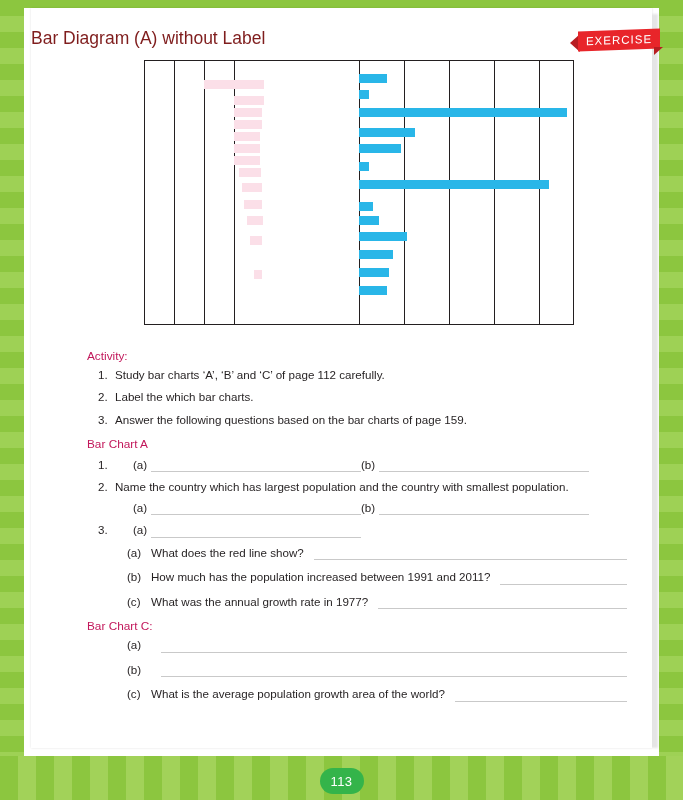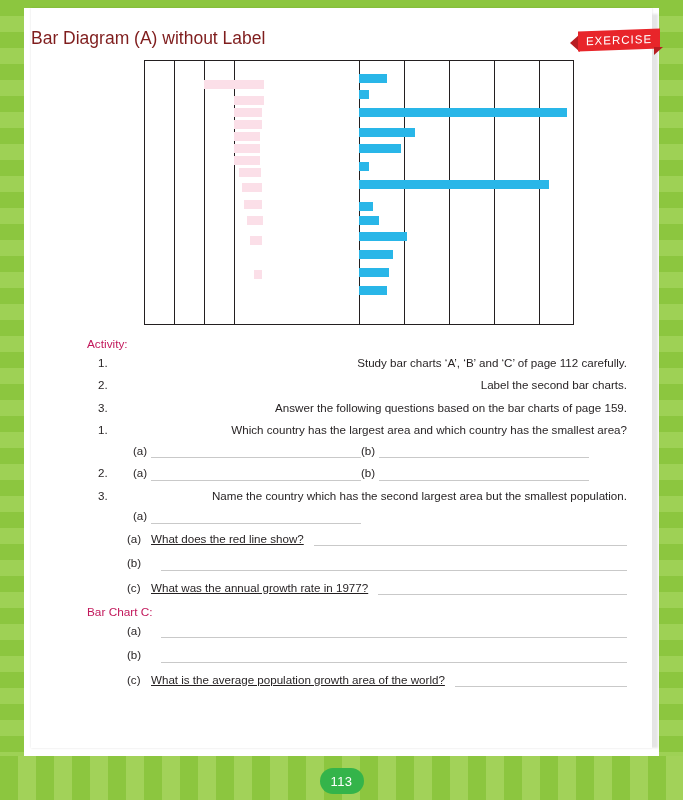--- a/index.html
+++ b/index.html
@@ -190,33 +190,32 @@
     left: 56px;
     top: 325px;
     width: 540px;
     font-size: 11.6px;
     color: #231f20;
     line-height: 1.25;
   }
   .section-head {
     color: #c2185b;
     font-size: 11.8px;
-    margin: 4px 0 4px 0;
+    margin: 16px 0 4px 0;
     font-family: "Liberation Sans", sans-serif;
   }
   .section-head.tight { margin-top: 10px; }
   ol.qlist {
     margin: 0 0 0 2px;
     padding: 0 0 0 22px;
     list-style: decimal;
   }
   ol.qlist > li {
     margin-bottom: 8px;
     padding-left: 4px;
-    text-align: right;
   }
   .subitems {
     display: flex;
     margin-top: 6px;
     margin-left: 18px;
   }
   .subitem {
     display: flex;
     align-items: flex-end;
     width: 228px;
@@ -232,21 +231,20 @@
     margin-bottom: 10px;
     display: flex;
     align-items: flex-end;
   }
   .lettered .ltr {
     width: 24px;
     flex: 0 0 24px;
   }
   .lettered .qtext {
     flex: 0 0 auto;
-    text-decoration: underline;
   }
   .lettered .tail-rule {
     flex: 1;
     border-bottom: 1px solid #c9c9c9;
     height: 12px;
     margin-left: 10px;
     min-width: 80px;
   }
 </style>
 </head>
@@ -312,69 +310,70 @@
         <div class="bar bar-blue" style="left:215px; top:208px; width:30px;"></div>
         <div class="bar bar-blue" style="left:215px; top:226px; width:28px;"></div>
       </div>
     </div>
 
     <div class="content">
 
       <div class="section-head">Activity:</div>
       <ol class="qlist">
         <li>Study bar charts ‘A’, ‘B’ and ‘C’ of page 112 carefully.</li>
-        <li>Label the second bar charts.</li>
+        <li>Label the which bar charts.</li>
         <li>Answer the following questions based on the bar charts of page 159.</li>
       </ol>
 
+      <div class="section-head tight">Bar Chart A</div>
       <ol class="qlist">
         <li>
-          <span>Which country has the largest area and which country has the smallest area?</span>
+          <div class="subitems">
+            <div class="subitem">
+              <span class="sub-label">(a)</span>
+              <span class="rule"></span>
+            </div>
+            <div class="subitem">
+              <span class="sub-label">(b)</span>
+              <span class="rule"></span>
+            </div>
+          </div>
+        </li>
+        <li>
+          <span>Name the country which has largest population and the country with smallest population.</span>
           <div class="subitems">
             <div class="subitem">
               <span class="sub-label">(a)</span>
               <span class="rule"></span>
             </div>
             <div class="subitem">
               <span class="sub-label">(b)</span>
               <span class="rule"></span>
             </div>
           </div>
         </li>
         <li>
           <div class="subitems">
             <div class="subitem">
               <span class="sub-label">(a)</span>
               <span class="rule"></span>
             </div>
-            <div class="subitem">
-              <span class="sub-label">(b)</span>
-              <span class="rule"></span>
-            </div>
-          </div>
-        </li>
-        <li>
-          <span>Name the country which has the second largest area but the smallest population.</span>
-          <div class="subitems">
-            <div class="subitem">
-              <span class="sub-label">(a)</span>
-              <span class="rule"></span>
-            </div>
           </div>
         </li>
       </ol>
 
       <div>
         <div class="lettered">
           <span class="ltr">(a)</span>
           <span class="qtext">What does the red line show?</span>
           <span class="tail-rule"></span>
         </div>
         <div class="lettered">
           <span class="ltr">(b)</span>
+          <span class="qtext">How much has the population increased between 1991 and 2011?</span>
           <span class="tail-rule"></span>
         </div>
         <div class="lettered">
           <span class="ltr">(c)</span>
           <span class="qtext">What was the annual growth rate in 1977?</span>
           <span class="tail-rule"></span>
         </div>
       </div>
 
       <div class="section-head tight">Bar Chart C:</div>

